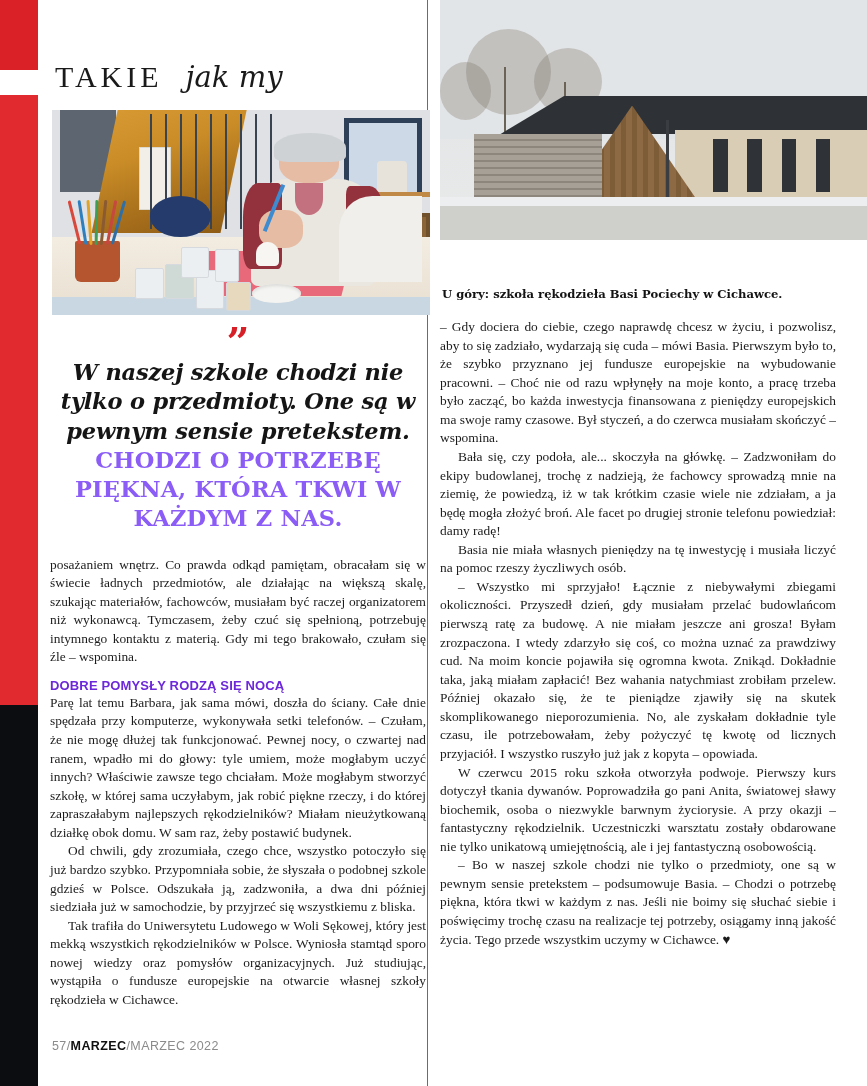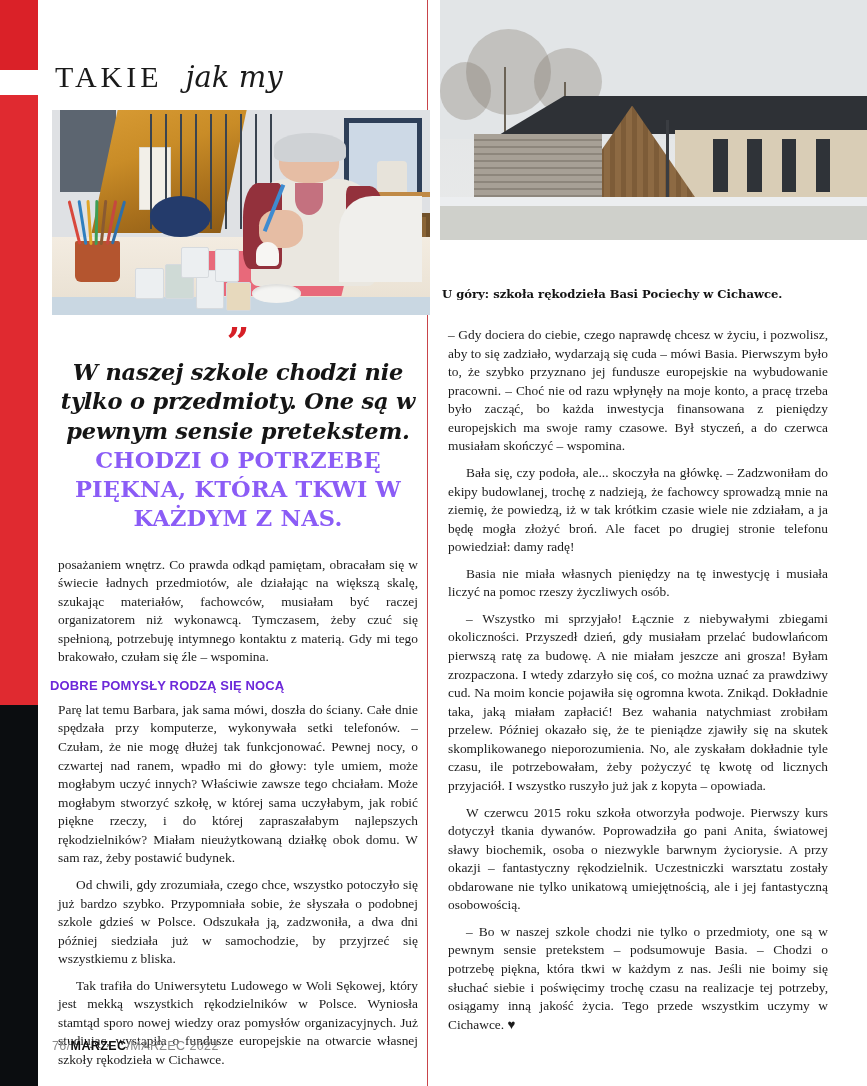--- a/index.html
+++ b/index.html
@@ -93,21 +93,21 @@
   .quote-mark{position:absolute;left:0;top:0;width:376px;text-align:center;
     font-family:"DejaVu Serif", serif;font-weight:700;font-size:40px;color:#d61f26;line-height:.8;}
   .pullquote{position:absolute;left:10px;top:0;width:356px;text-align:center;
     font-family:"DejaVu Serif", serif;font-size:22.5px;line-height:1.30;}
   .pq-a{font-style:italic;font-weight:700;color:#151515;letter-spacing:-.2px;}
   .pq-b{font-weight:700;color:#8b5cf6;letter-spacing:.2px;}
 
   
   .body-text{font-family:"Liberation Serif", serif;font-size:13.4px;line-height:1.385;
     color:#1b1b1b;text-align:justify;}
-  .body-text p{margin:8px;text-indent:18px;}
+  .body-text p{margin:0;text-indent:18px;}
   .body-text p.noindent{text-indent:0;}
   .sec-head{font-family:"Liberation Sans", sans-serif;font-weight:700;font-size:13px;
     letter-spacing:.15px;color:#c8102e;margin:11px 0 1px 0;}
   .sec-head.dark{color:#6d28d9;}
 
   .cap{font-family:"DejaVu Serif", serif;font-weight:700;font-size:11.6px;
     line-height:1.42;color:#141414;}
 
   
   .footer{position:absolute;left:52px;bottom:33px;
@@ -245,16 +245,16 @@
       <p class="noindent">– Gdy dociera do ciebie, czego naprawdę chcesz w życiu, i pozwolisz, aby to się zadziało, wydarzają się cuda – mówi Basia. Pierwszym było to, że szybko przyznano jej fundusze europejskie na wybudowanie pracowni. – Choć nie od razu wpłynęły na moje konto, a pracę trzeba było zacząć, bo każda inwestycja finansowana z pieniędzy europejskich ma swoje ramy czasowe. Był styczeń, a do czerwca musiałam skończyć – wspomina.</p>
       <p>Bała się, czy podoła, ale... skoczyła na główkę. – Zadzwoniłam do ekipy budowlanej, trochę z nadzieją, że fachowcy sprowadzą mnie na ziemię, że powiedzą, iż w tak krótkim czasie wiele nie zdziałam, a ja będę mogła złożyć broń. Ale facet po drugiej stronie telefonu powiedział: damy radę!</p>
       <p>Basia nie miała własnych pieniędzy na tę inwestycję i musiała liczyć na pomoc rzeszy życzliwych osób.</p>
       <p>– Wszystko mi sprzyjało! Łącznie z niebywałymi zbiegami okoliczności. Przyszedł dzień, gdy musiałam przelać budowlańcom pierwszą ratę za budowę. A nie miałam jeszcze ani grosza! Byłam zrozpaczona. I wtedy zdarzyło się coś, co można uznać za prawdziwy cud. Na moim koncie pojawiła się ogromna kwota. Znikąd. Dokładnie taka, jaką miałam zapłacić! Bez wahania natychmiast zrobiłam przelew. Później okazało się, że te pieniądze zjawiły się  na skutek skomplikowanego nieporozumienia. No, ale zyskałam dokładnie tyle czasu, ile potrzebowałam, żeby pożyczyć tę kwotę od licznych przyjaciół. I wszystko ruszyło już jak z kopyta – opowiada.</p>
       <p>W czerwcu 2015 roku szkoła otworzyła podwoje. Pierwszy kurs dotyczył tkania dywanów. Poprowadziła go pani Anita, światowej sławy biochemik, osoba o niezwykle barwnym życiorysie. A przy okazji – fantastyczny rękodzielnik. Uczestniczki warsztatu zostały obdarowane nie tylko unikatową umiejętnością, ale i jej fantastyczną osobowością.</p>
       <p>– Bo w naszej szkole chodzi nie tylko o przedmioty, one są w pewnym sensie pretekstem – podsumowuje Basia. – Chodzi o potrzebę piękna, która tkwi w każdym z nas. Jeśli nie boimy się słuchać siebie i poświęcimy trochę czasu na realizacje tej potrzeby, osiągamy inną jakość życia. Tego przede wszystkim uczymy w Cichawce. ♥</p>
     </div>
   </div>
 
   <div class="footer">
-    <span>76</span><span>/</span><b>MARZEC</b><span>/</span><span>MARZEC 2022</span>
+    <span>57</span><span>/</span><b>MARZEC</b><span>/</span><span>MARZEC 2022</span>
   </div>
 
 </div>
 
 </body></html>

